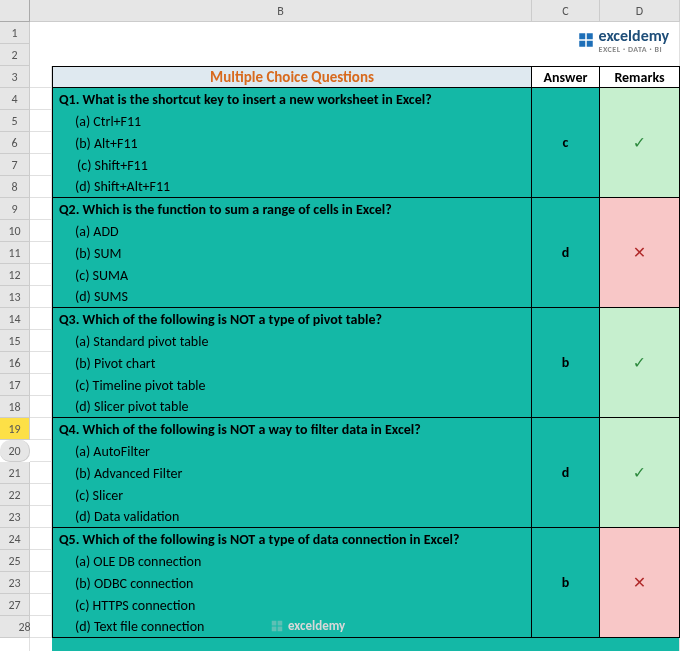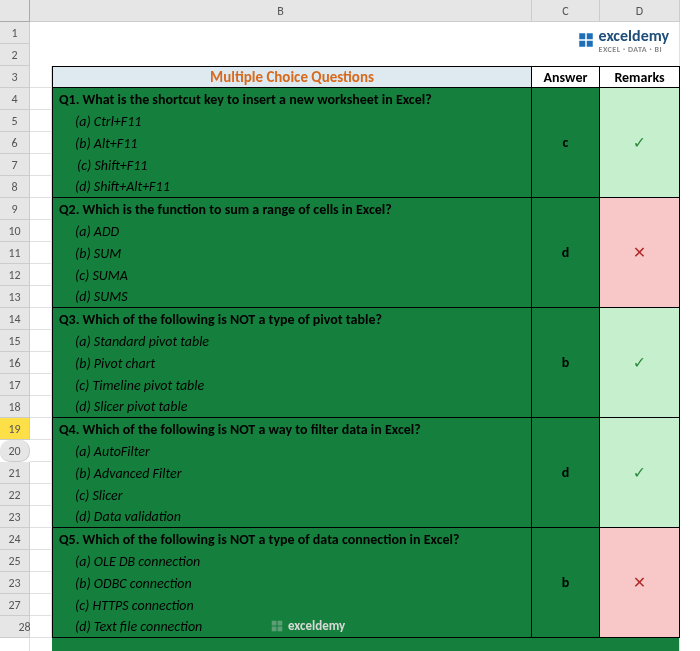--- a/index.html
+++ b/index.html
@@ -35,21 +35,21 @@
     background: #e6e6e6;
     border-right: 1px solid #aaa;
     border-bottom: 1px solid #aaa;
   }
   .cell {
     border-right: 1px solid #e0e0e0;
     border-bottom: 1px solid #e0e0e0;
     display: flex;
     align-items: center;
     padding: 0 6px;
-    background: #15803d;
+    background: #14b8a6;
     white-space: nowrap;
     overflow: hidden;
   }
   
   .logo-area {
     grid-column: 2 / 6;
     grid-row: 2 / 4;
     position: relative;
     background: #fff;
     border-right: 1px solid #e0e0e0;
@@ -92,21 +92,21 @@
     border: 1px solid #000;
     border-left: none;
   }
   
   .q, .opt {
     border-left: 1px solid #000;
     border-right: 1px solid #000;
     border-bottom: none;
   }
   .q { font-weight: 700; }
-  .opt { padding-left: 22px; font-style: italic; }
+  .opt { padding-left: 22px; }
   .sep { border-bottom: 1px solid #000; }
 
   .ans-cell, .rem-cell {
     border-right: 1px solid #000;
     border-bottom: none;
     justify-content: center;
   }
   .ans-cell.sep, .rem-cell.sep, .q.sep, .opt.sep { border-bottom: 1px solid #000; }
   .ans-val { font-weight: 700; }
 

